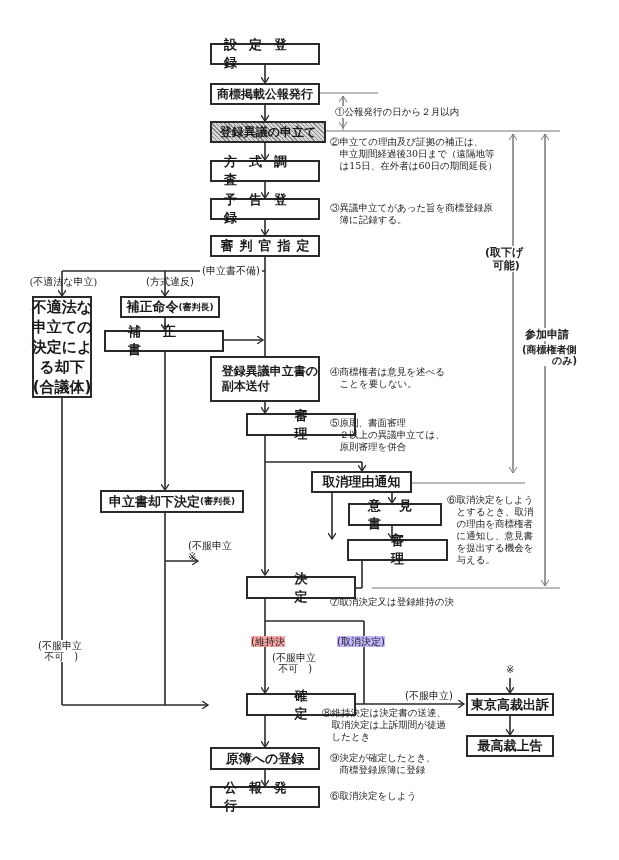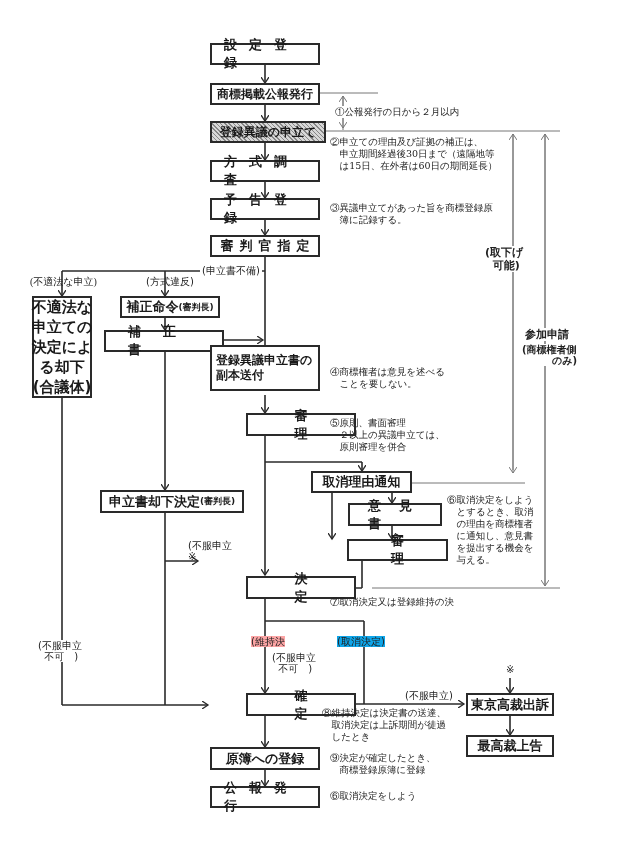--- a/index.html
+++ b/index.html
@@ -114,21 +114,21 @@
 (合議体)</span></div>
 
 <div class="box" style="left:120px;top:296px;width:100px;height:22px;">
     <span>補正命令</span>
     <span class="small">(審判長)</span>
   </div>
 <div class="box" style="left:104px;top:330px;width:120px;height:22px;letter-spacing:22px;padding-left:22px;">
     <span>補正書</span>
   </div>
 
-<div class="box" style="left:210px;top:345px;width:110px;height:46px;white-space:pre;justify-content:flex-start;padding-left:4px;font-size:12px;line-height:15px;"><span>登録異議申立書の
+<div class="box" style="left:210px;top:356px;width:110px;height:46px;white-space:pre;justify-content:flex-end;padding-left:4px;font-size:12px;line-height:15px;"><span>登録異議申立書の
 副本送付</span></div>
 <div class="box wide" style="left:210px;top:413px;width:110px;height:23px;">
     <span>審理</span>
   </div>
 
 <div class="box" style="left:311px;top:471px;width:101px;height:22px;">
     <span>取消理由通知</span>
   </div>
 <div class="box" style="left:348px;top:503px;width:94px;height:23px;letter-spacing:18px;padding-left:18px;">
     <span>意見書</span>
@@ -164,21 +164,21 @@
 <div class="lbl" style="left:200px;top:265px;background:#fff;padding:0 2px;">(申立書不備)</div>
 <div class="lbl" style="left:30px;top:276px;font-family:Liberation Serif, serif;">(不適法な申立)</div>
 <div class="lbl" style="left:146px;top:276px;">(方式違反)</div>
 <div class="lbl" style="left:188px;top:540px;">(不服申立
 ※</div>
 <div class="lbl" style="left:38px;top:640px;background:#fff;">(不服申立
   不可　)</div>
 <div class="lbl" style="left:251px;top:636px;background:#fca5a5;">(維持決</div>
 <div class="lbl" style="left:272px;top:652px;">(不服申立
   不可　)</div>
-<div class="lbl" style="left:337px;top:636px;background:#0ea5e9;">(取消決定)</div>
+<div class="lbl" style="left:337px;top:636px;background:#c4b5fd;">(取消決定)</div>
 <div class="lbl" style="left:405px;top:690px;">(不服申立)</div>
 <div class="lbl" style="left:506px;top:664px;">※</div>
 
 <div class="side" style="left:485px;top:246px;background:#fff;">(取下げ
   可能)</div>
 <div class="side" style="left:525px;top:328px;background:#fff;">参加申請</div>
 <div class="lbl" style="left:522px;top:344px;font-weight:bold;background:#fff;">(商標権者側
 　　　のみ)</div>
 
 <div class="note" style="left:333px;top:106px;white-space:pre;background:#fff;padding-left:2px;">①公報発行の日から２月以内</div>

